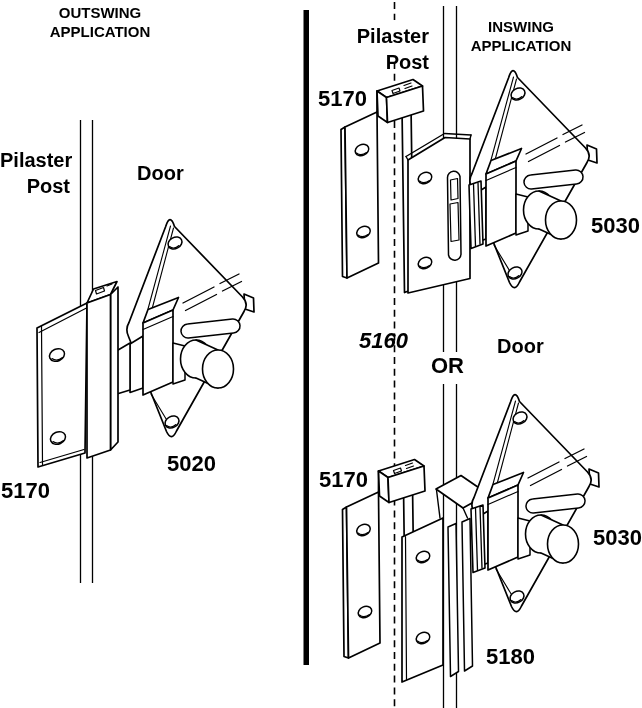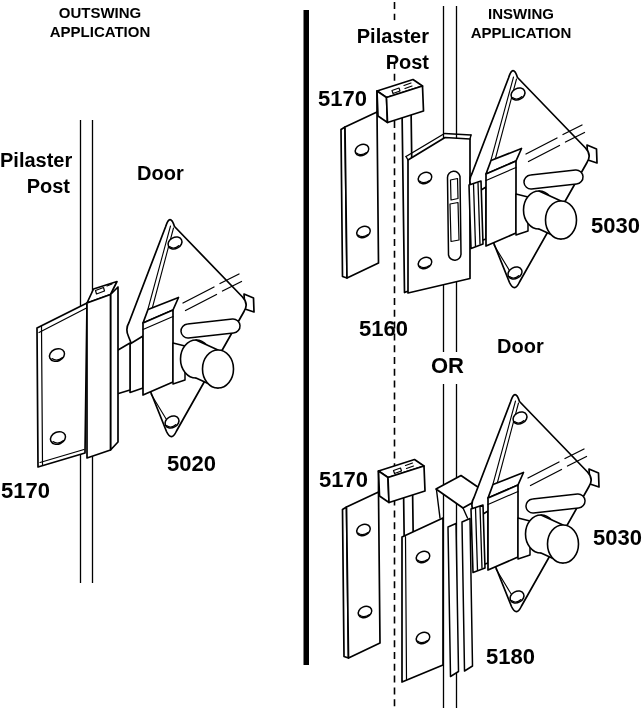--- a/index.html
+++ b/index.html
@@ -173,35 +173,35 @@
           <path fill="#fff" stroke-width="1.6" d="M 471,509 L 483,505 L 485,568 L 473,572.5 Z"></path>
           <path stroke-width="1.3" d="M 475.5,508 L 477.5,570.5"></path>
           <path stroke-width="1.3" d="M 480,506.5 L 482,568.5"></path>
         </g>
       </g>
     </g>
   </svg>
 
   <div class="lbl title" style="left:25px;top:3px;width:150px;"><span>OUTSWING</span><span>APPLICATION</span></div>
 
-  <div class="lbl title" style="left:446px;top:4px;width:150px;text-align:center;"><span>INSWING</span><span>APPLICATION</span></div>
+  <div class="lbl title" style="left:446px;top:17px;width:150px;text-align:center;"><span>INSWING</span><span>APPLICATION</span></div>
 
   <div class="lbl small" style="left:0px;top:147px;width:70px;"><span>Pilaster</span><span>Post</span></div>
 
   <div class="lbl small" style="left:137px;top:160px;">Door</div>
 
   <div class="lbl part" style="left:1px;top:478px;">5170</div>
 
   <div class="lbl part" style="left:167px;top:451px;">5020</div>
 
   <div class="lbl small" style="left:355px;top:23px;width:74px;"><span>Pilaster</span><span>Post</span></div>
 
   <div class="lbl part" style="left:318px;top:86px;">5170</div>
 
-  <div class="lbl part" style="left:359px;top:316px;">5160</div>
+  <div class="lbl part" style="left:359px;top:328px;font-style:italic;">5160</div>
 
   <div class="lbl part" style="left:591px;top:213px;">5030</div>
 
   <div class="lbl part" style="left:431px;top:353px;">OR</div>
 
   <div class="lbl small" style="left:497px;top:333px;">Door</div>
 
   <div class="lbl part" style="left:319px;top:467px;">5170</div>
 
   <div class="lbl part" style="left:593px;top:525px;">5030</div>

